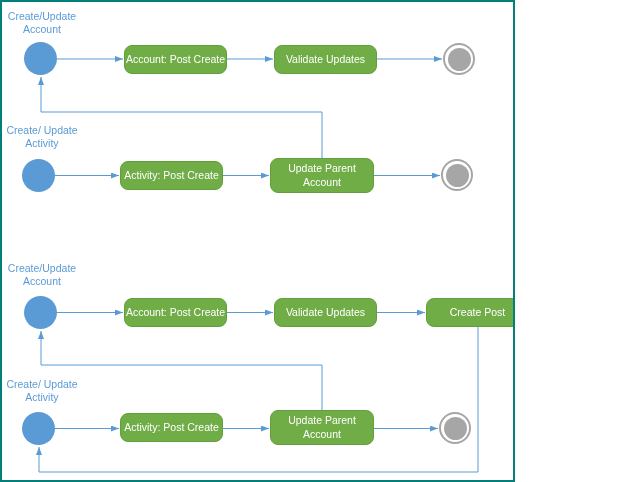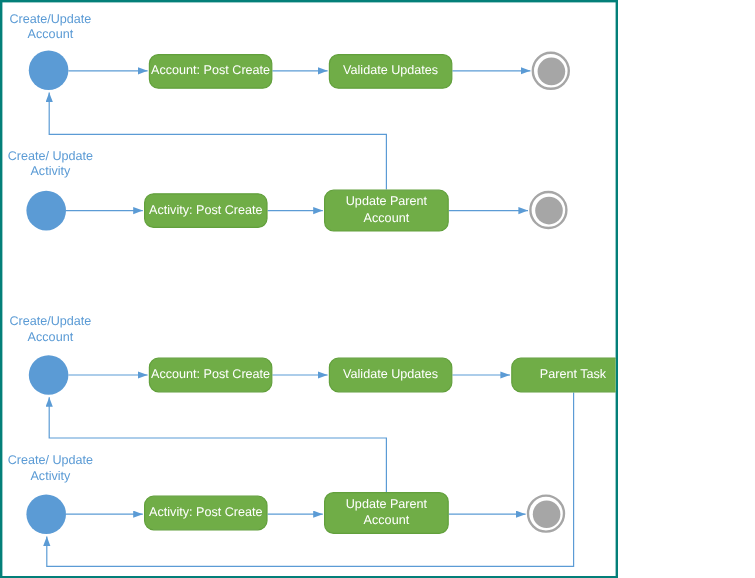--- a/index.html
+++ b/index.html
@@ -112,21 +112,21 @@
     <span>Account</span>
   </div>
   <div class="start-node" style="left:22px;top:294px"></div>
   <div class="step-box single" style="left:122px;top:296px;width:103px;height:29px">
     <span>Account: Post Create</span>
   </div>
   <div class="step-box single" style="left:272px;top:296px;width:103px;height:29px">
     <span>Validate Updates</span>
   </div>
   <div class="step-box single" style="left:424px;top:296px;width:103px;height:29px">
-    <span>Parent Task</span>
+    <span>Create Post</span>
   </div>
   <div class="end-node" style="left:584px;top:294px">
     <div class="inner"></div>
   </div>
 
   <div class="flow-label" style="left:2px;top:376px">
     <span>Create/ Update</span><br>
     <span>Activity</span>
   </div>
   <div class="start-node" style="left:20px;top:410px"></div>

